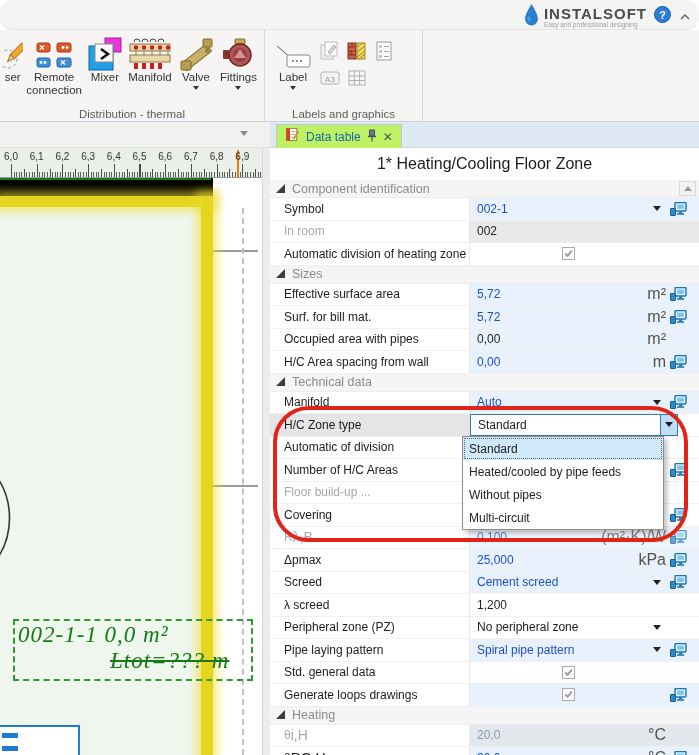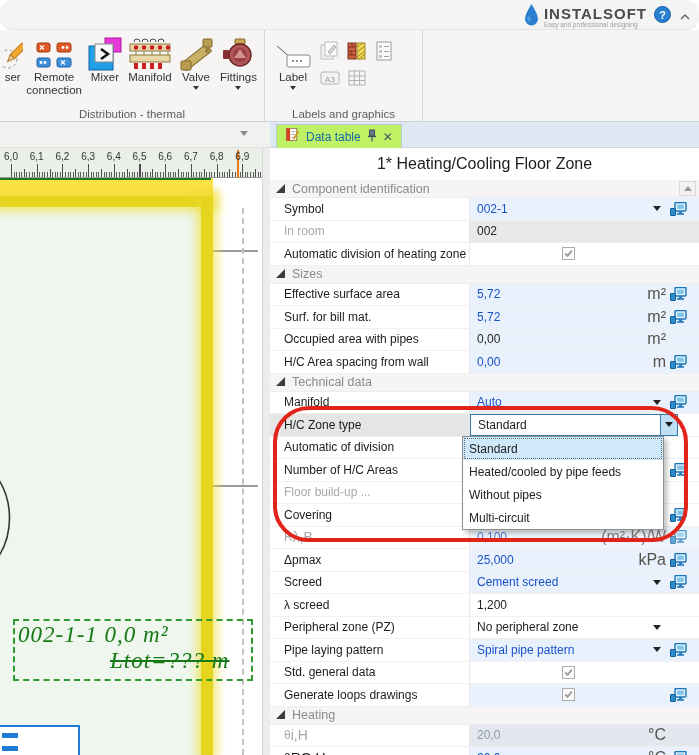--- a/index.html
+++ b/index.html
@@ -42,21 +42,21 @@
            background:
             repeating-linear-gradient(to right,#4a4a4a 0 1px,transparent 1px 25.7px) 11px 100%/100% 13px no-repeat,
             repeating-linear-gradient(to right,#4a4a4a 0 1px,transparent 1px 12.85px) 11px 100%/100% 8px no-repeat,
             repeating-linear-gradient(to right,#5a5a5a 0 1px,transparent 1px 2.57px) 11px 100%/100% 5px no-repeat,
             #eaf0e9;
            border-bottom:1px solid #9a9a9a; }
   .rnum { position:absolute; top:3px; font-size:10px; color:#333; width:22px; text-align:center; }
   .rmark { position:absolute; left:237px; top:2px; width:2px; height:28px; background:#e87a18; }
   .corner { position:absolute; left:262px; top:148px; width:8px; height:30px; background:#ececec; border-left:1px solid #d6d6d6; }
 
-  .canvas { position:absolute; left:0; top:178px; width:314px; height:577px; background:#fde047; overflow:hidden; }
+  .canvas { position:absolute; left:0; top:178px; width:314px; height:577px; background:#000000; overflow:hidden; }
   .room  { position:absolute; left:0; top:29px; width:201px; height:548px; background:#eef6ee; z-index:1; }
   .gline { position:absolute; left:0; top:0; width:211px; height:2px; background:#1d7a1d; z-index:2; }
   .wallH { position:absolute; left:0; top:18px; width:213px; height:11px; background:#e5d51e;
            box-shadow:0 0 9px 5px rgba(238,222,50,.6); z-index:2; }
   .wallV { position:absolute; left:201px; top:18px; width:12px; height:559px; background:#e5d51e;
            box-shadow:0 0 9px 5px rgba(238,222,50,.6); z-index:2; }
   .wstrip { position:absolute; left:213px; top:0; width:49px; height:577px; background:#fff; z-index:1; }
   .hl1,.hl2 { position:absolute; left:0; width:45px; height:2px; background:#9a9a9a; }
   .hl1 { top:72px; } .hl2 { top:307px; }
   .vdash { position:absolute; left:29px; top:30px; bottom:0; border-left:2px dashed #c2c2c2; }

